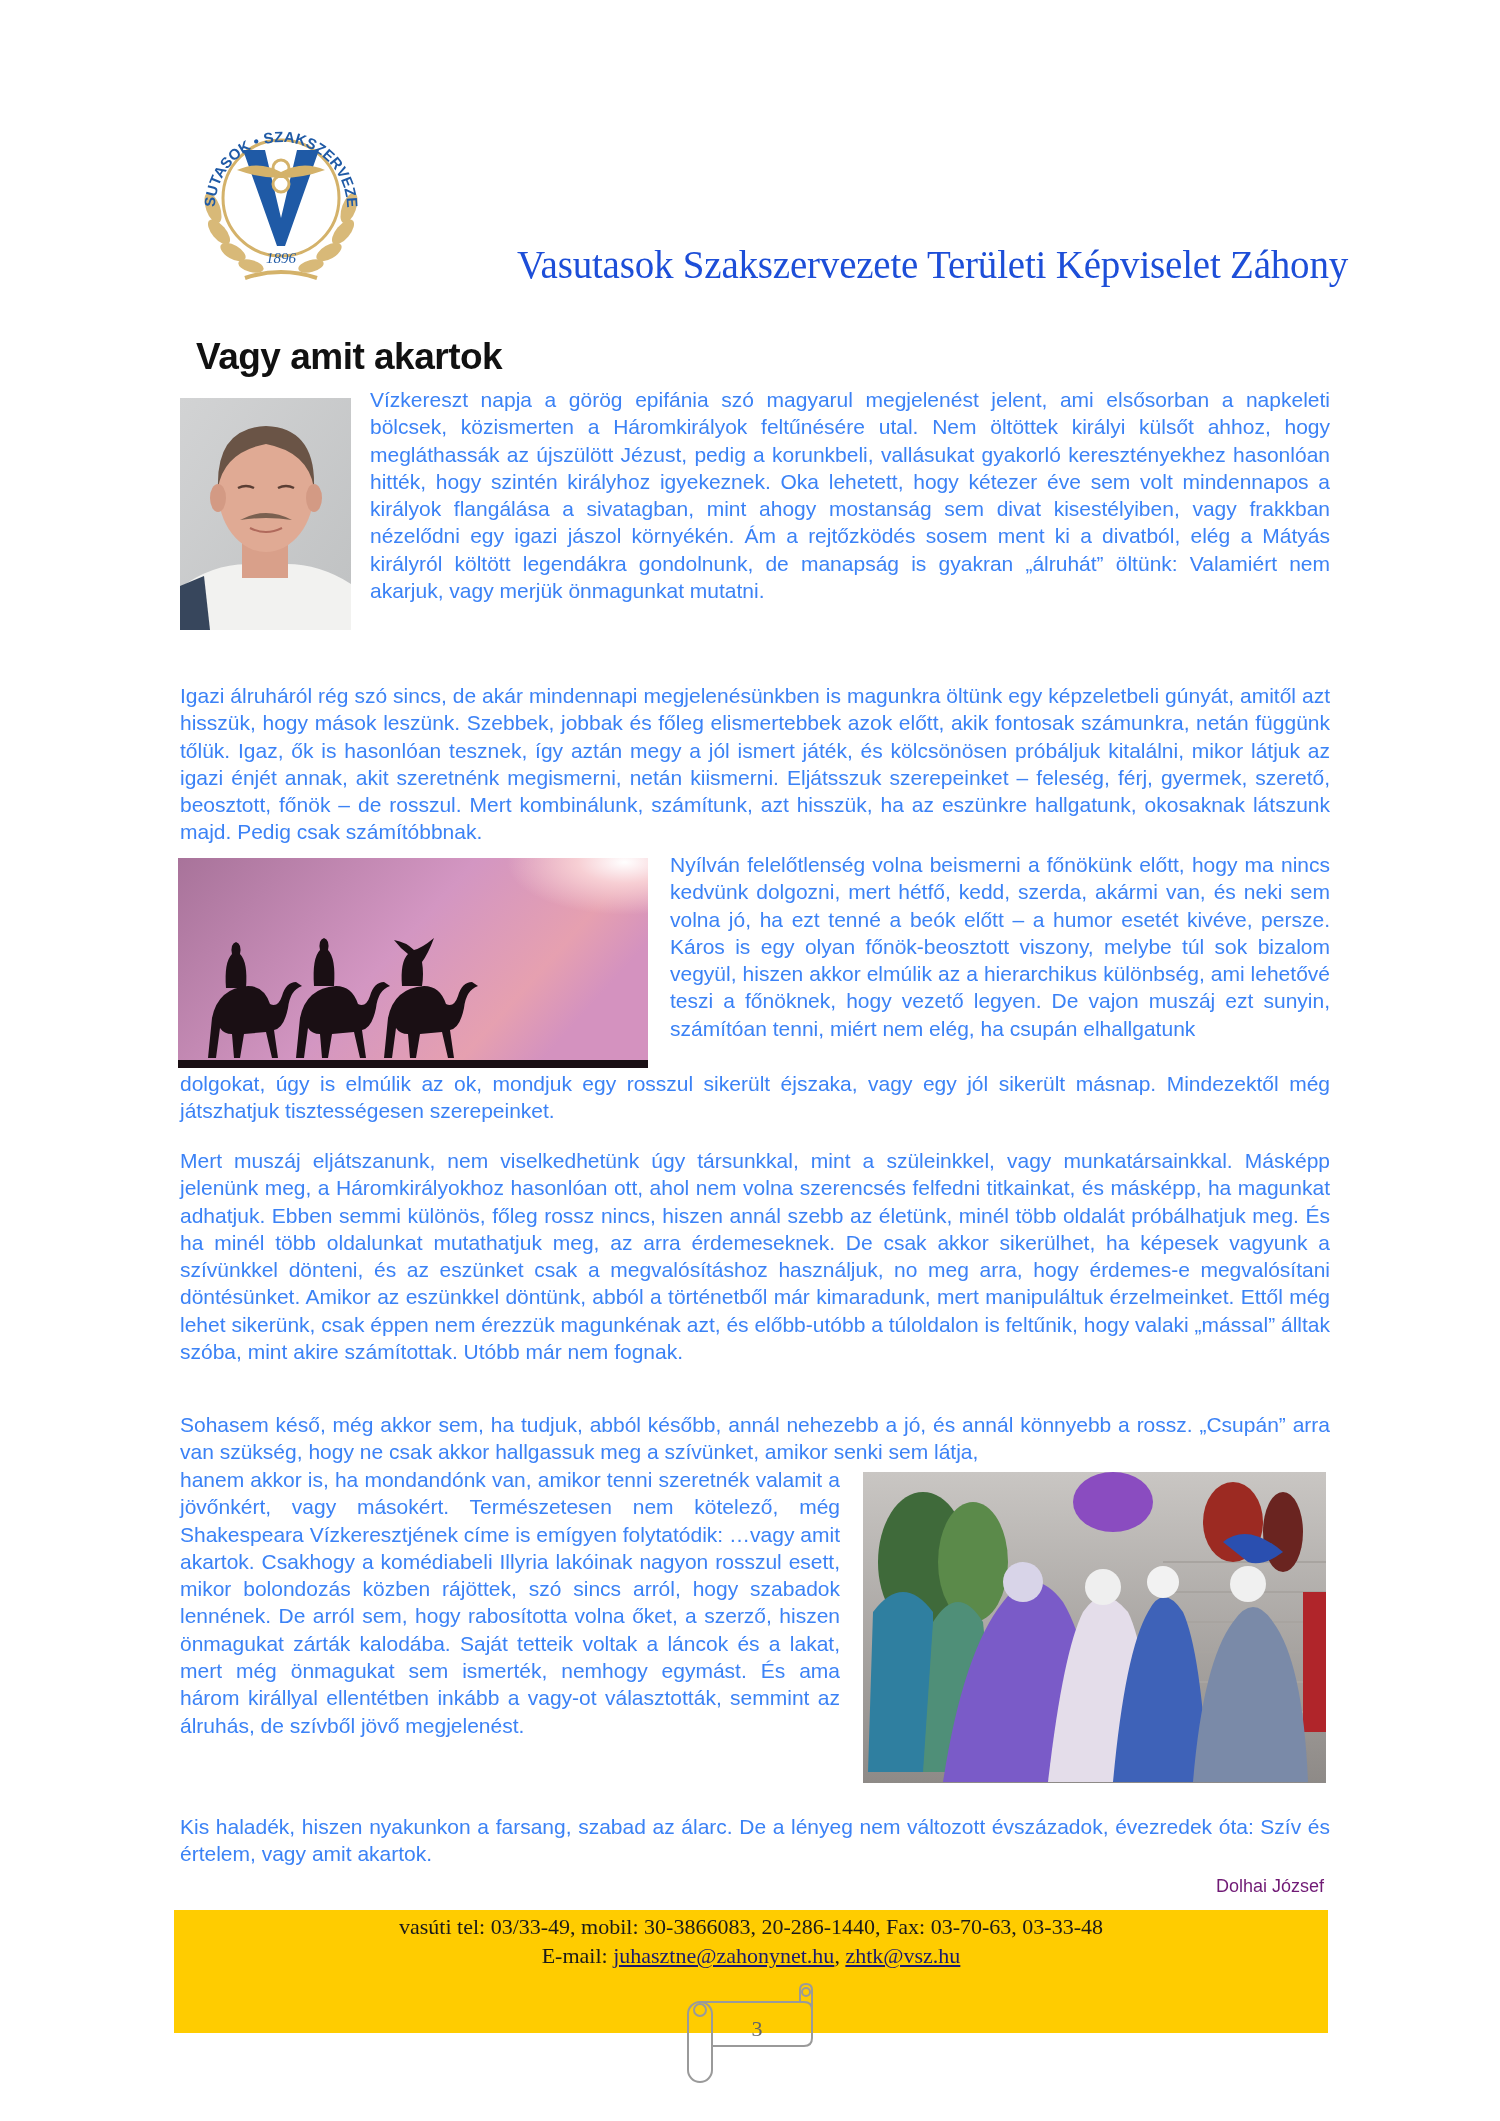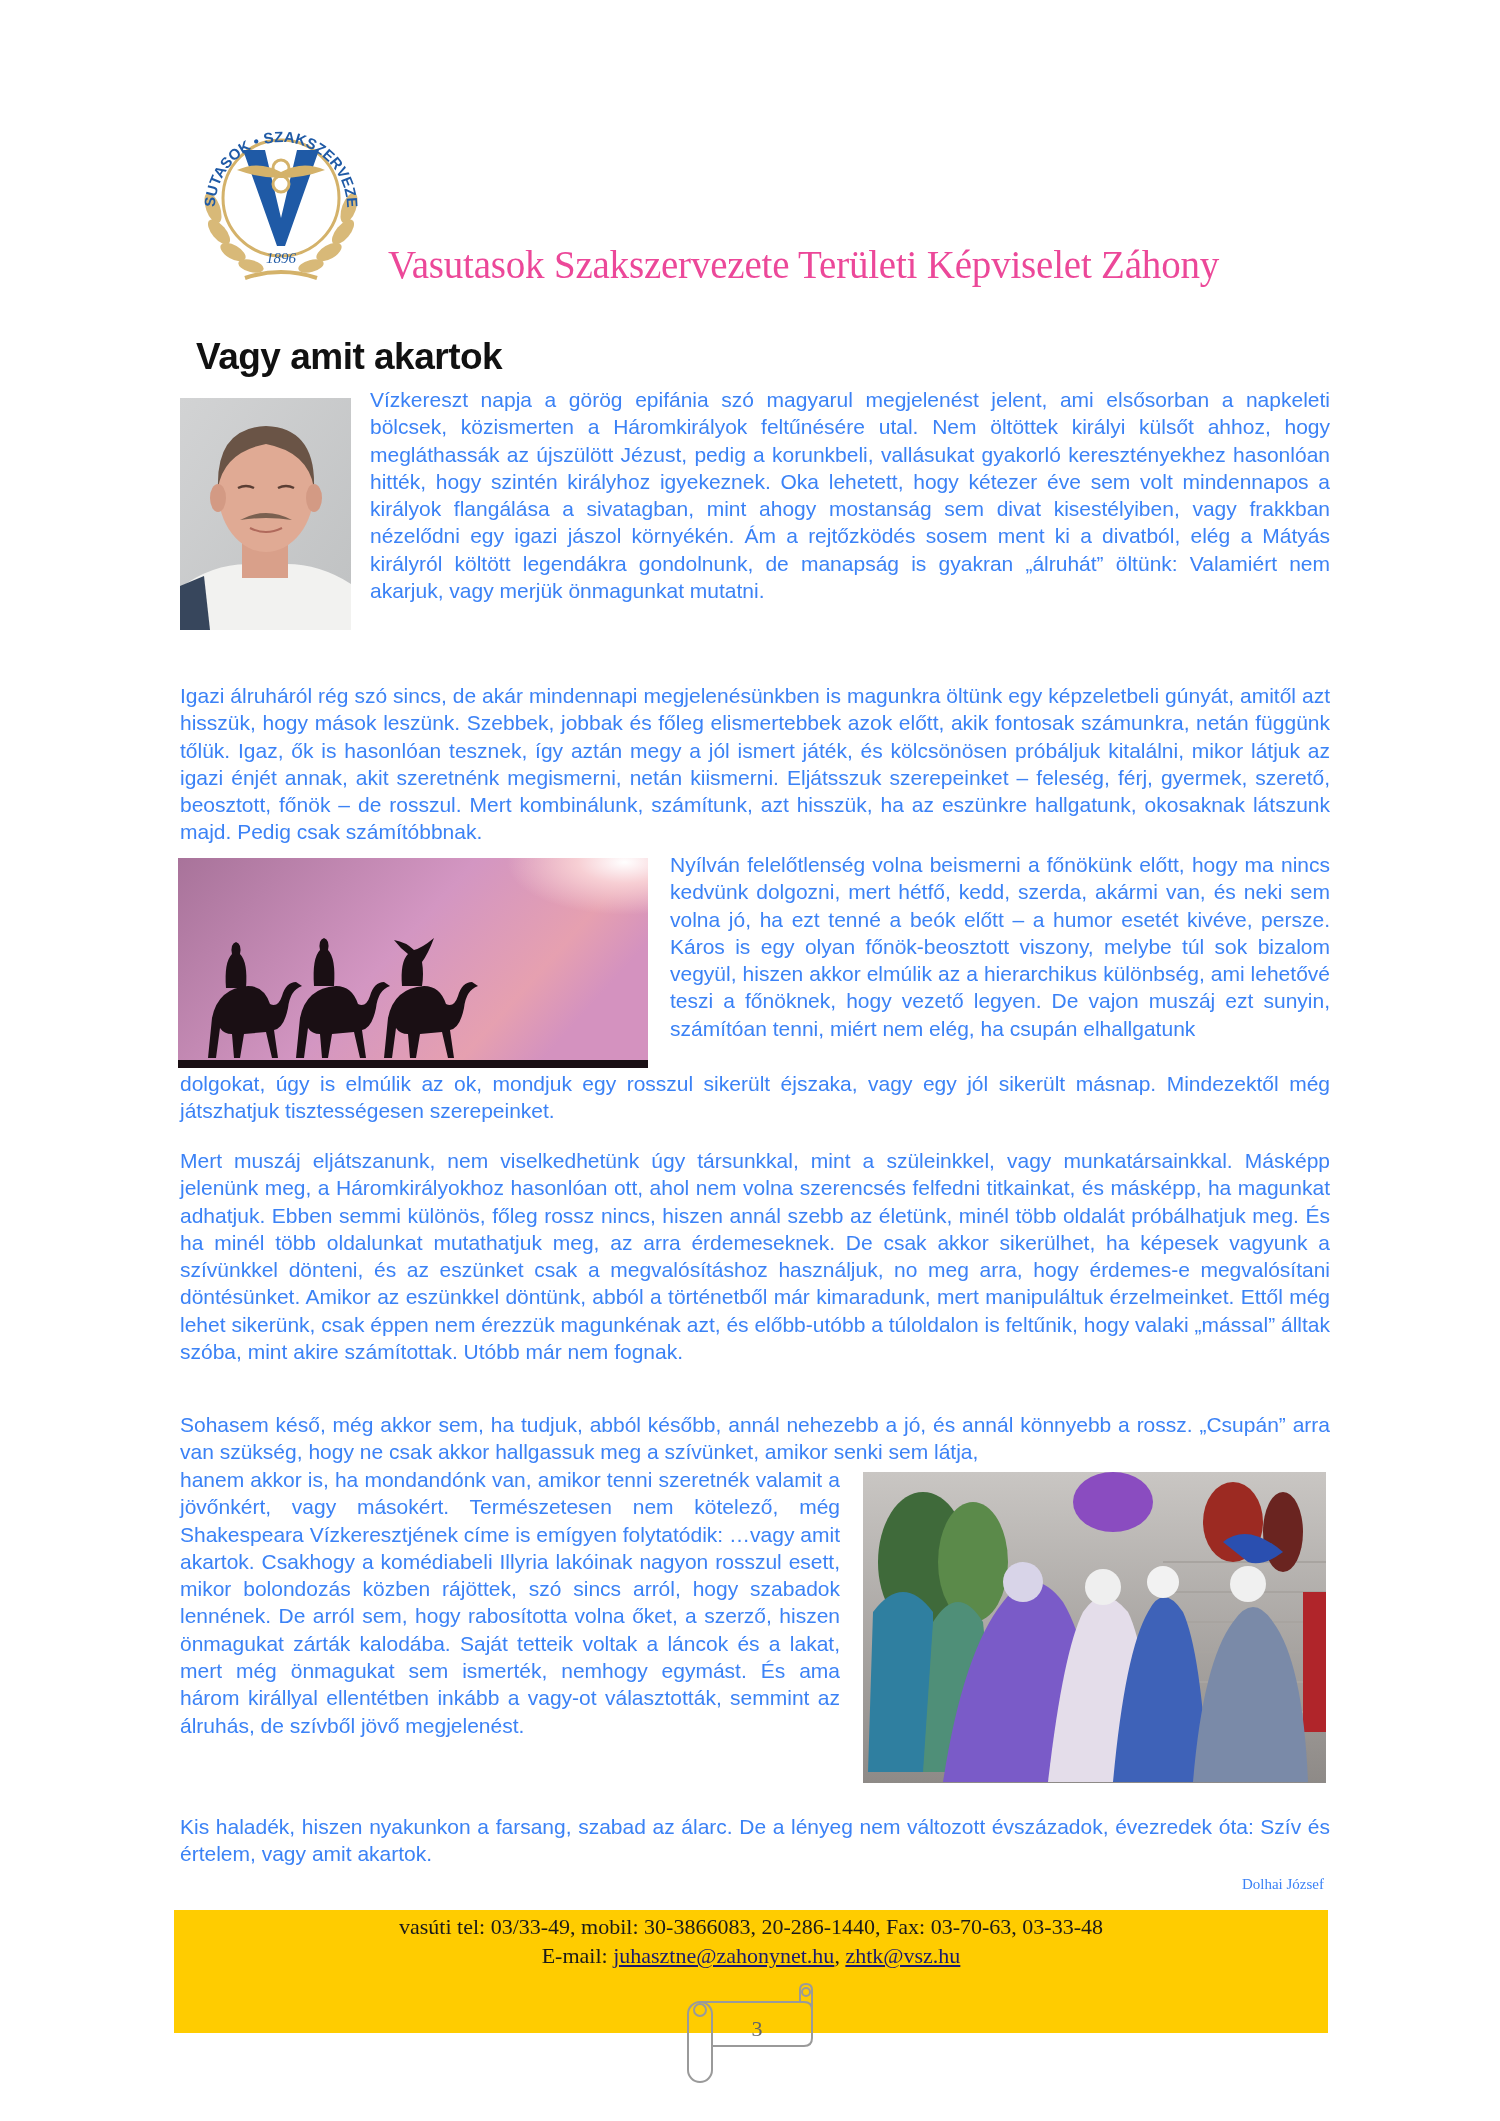--- a/index.html
+++ b/index.html
@@ -3,22 +3,22 @@
 <meta charset="utf-8">
 <style>
   html, body { margin: 0; padding: 0; background: #ffffff; }
   body { width: 1500px; height: 2121px; position: relative; overflow: hidden; }
   .abs { position: absolute; }
 
   
   #logo { left: 185px; top: 98px; width: 192px; height: 190px; }
   #org-name {
     left: 388px; top: 242px; width: 960px;
-    font-family: "Liberation Serif", serif; font-size: 39px; color: #ec4899;
-    letter-spacing: -0.2px; white-space: nowrap;
+    font-family: "Liberation Serif", serif; font-size: 39px; color: #1d4ed8;
+    letter-spacing: -0.2px; white-space: nowrap; text-align: right;
   }
   #article-title {
     left: 180px; top: 320px; margin: 16px;
     font-family: "Liberation Sans", sans-serif; font-weight: bold; font-size: 37px; color: #111;
     letter-spacing: -0.5px;
   }
 
   .body-text {
     font-family: "Liberation Sans", sans-serif; font-size: 21px; line-height: 27.3px; color: #3b82f6;
     text-align: justify; margin: 0;
@@ -36,21 +36,21 @@
   #para-4 { left: 180px; top: 1147px; width: 1150px; }
 
   #para-5-top { left: 180px; top: 1411px; width: 1150px; }
   #para-5-left { left: 180px; top: 1466px; width: 660px; }
   #carnival-photo { left: 863px; top: 1472px; width: 463px; height: 311px; overflow: hidden; }
 
   #para-6 { left: 180px; top: 1813px; width: 1150px; }
 
   #author {
     right: 176px; top: 1876px;
-    font-family: Liberation Serif, serif; font-size: 15px; color: #3b82f6;
+    font-family: Liberation Sans, sans-serif; font-size: 18px; color: #701a75;
   }
 
   #footer-band {
     left: 174px; top: 1910px; width: 1154px; height: 123px; background: #FFCC00;
   }
   #footer-text {
     left: 174px; top: 1912px; width: 1154px; text-align: center;
     font-family: "Liberation Serif", serif; font-size: 22px; line-height: 29px; color: #1a1a1a;
   }
   #footer-text a { color: #1a1a6e; text-decoration: underline; }

